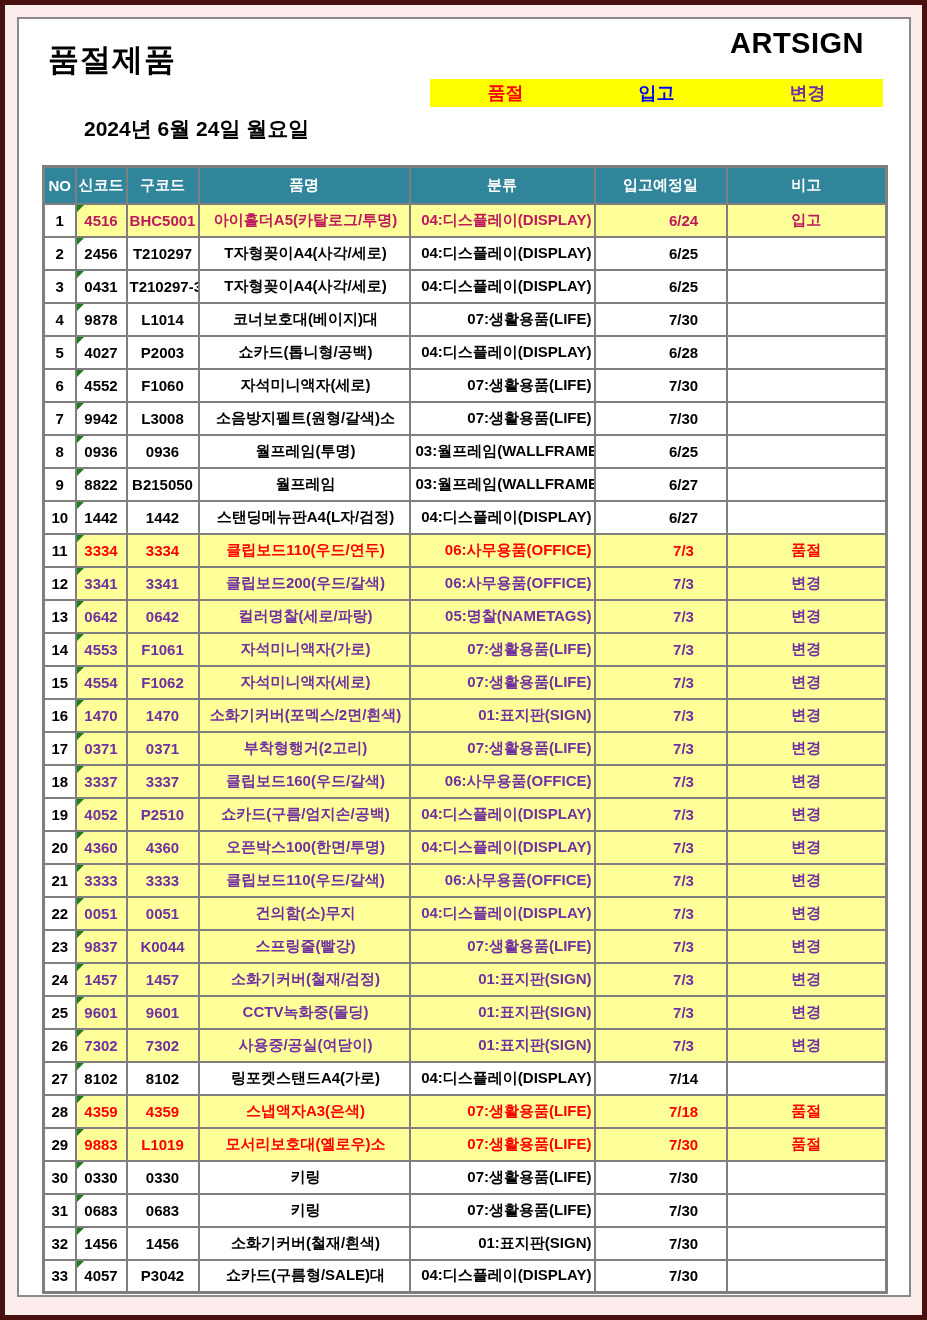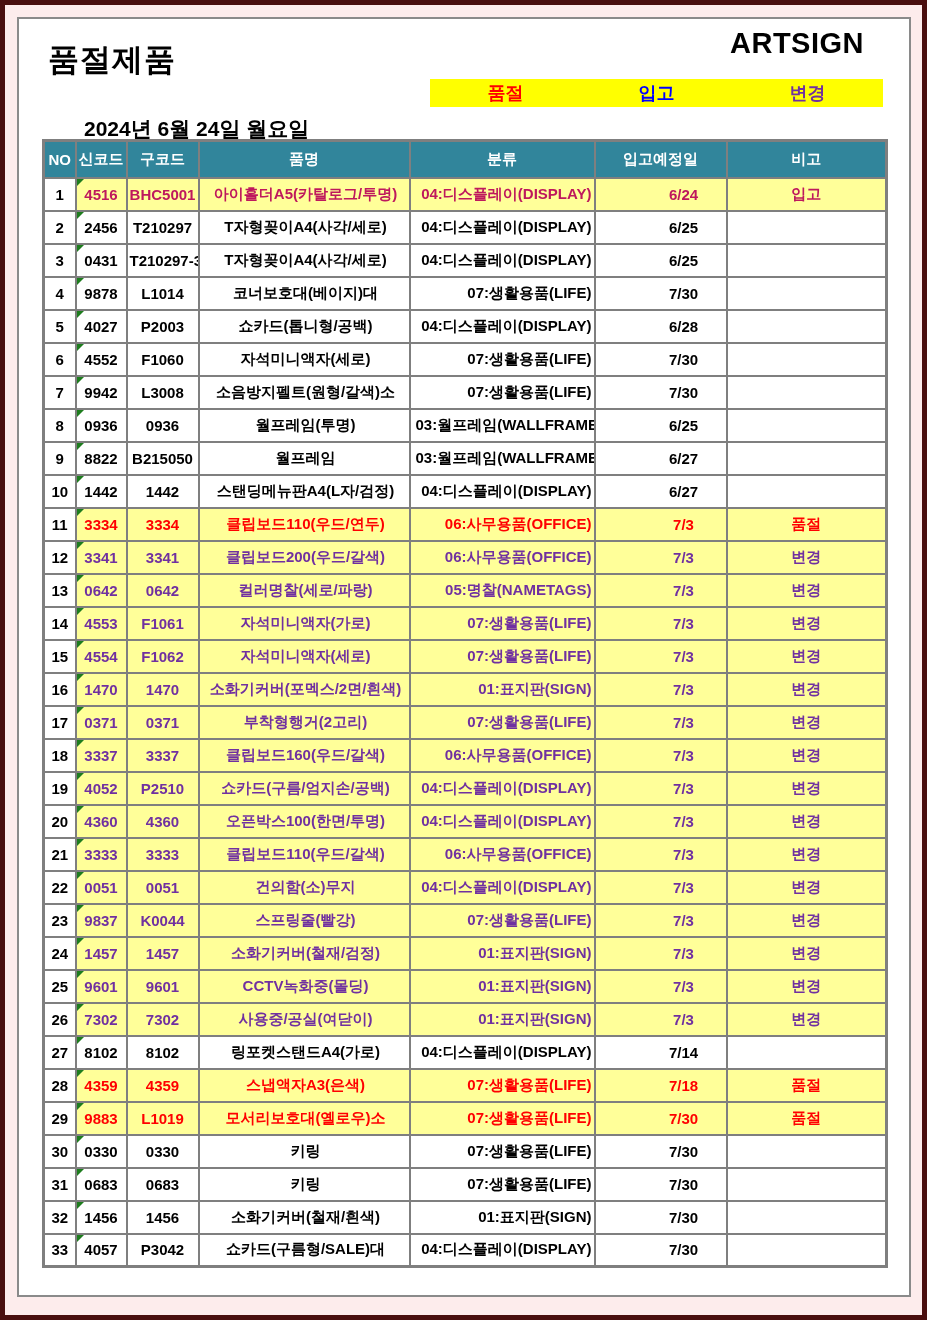--- a/index.html
+++ b/index.html
@@ -39,21 +39,21 @@
   }
   .legend-item {
     flex: 1; display: flex; align-items: center; justify-content: center;
     font-size: 18px; font-weight: 800;
   }
   .date-line {
     position: absolute; left: 29px; top: 96px;
     font-size: 21px; font-weight: 800; color: #000; margin-left: 36px;
   }
   .stock-table {
-    position: absolute; left: 23px; top: 120px;
+    position: absolute; left: 23px; top: 146px;
     width: 843px;
     border-collapse: collapse;
     table-layout: fixed;
     border: 3px solid #7f7f7f;
   }
   .stock-table th, .stock-table td {
     border: 2px solid #7f7f7f;
     font-size: 15px; font-weight: 700;
     overflow: hidden; white-space: nowrap;
     padding: 0 2px;

